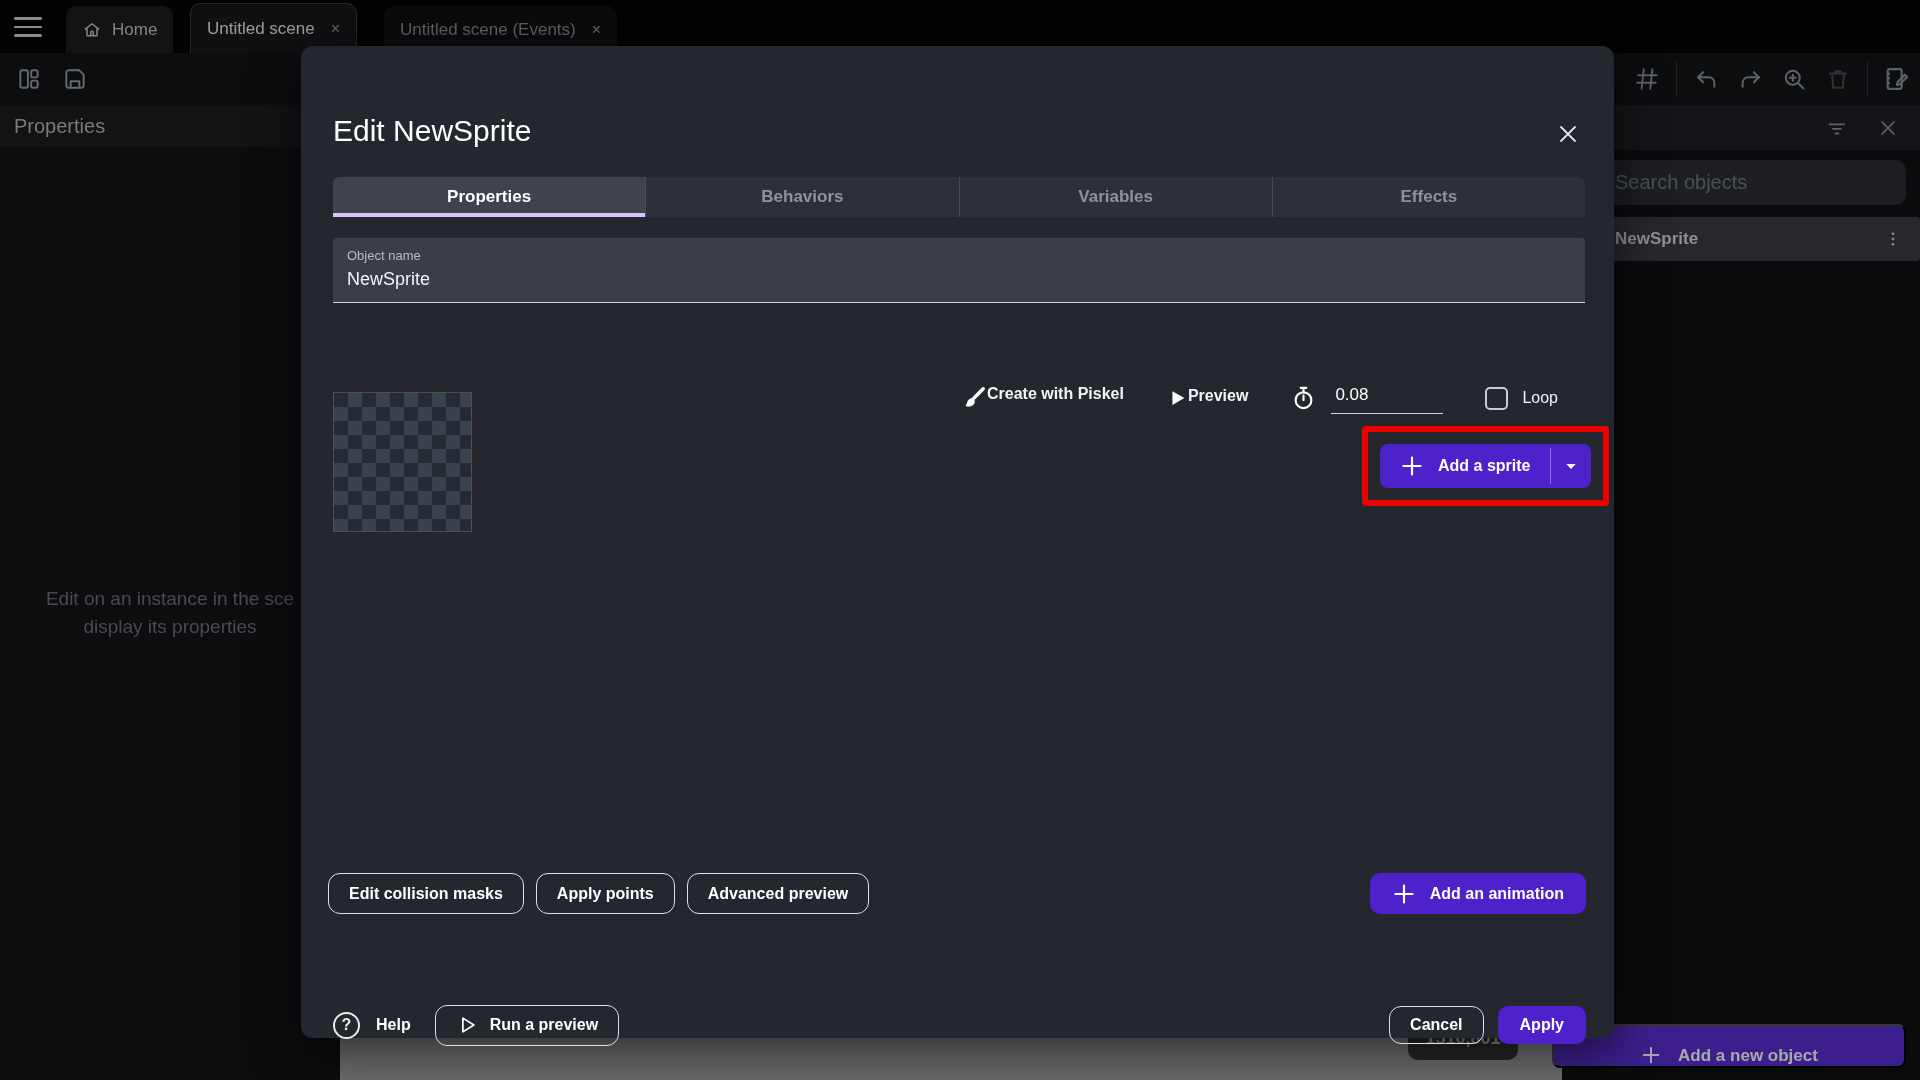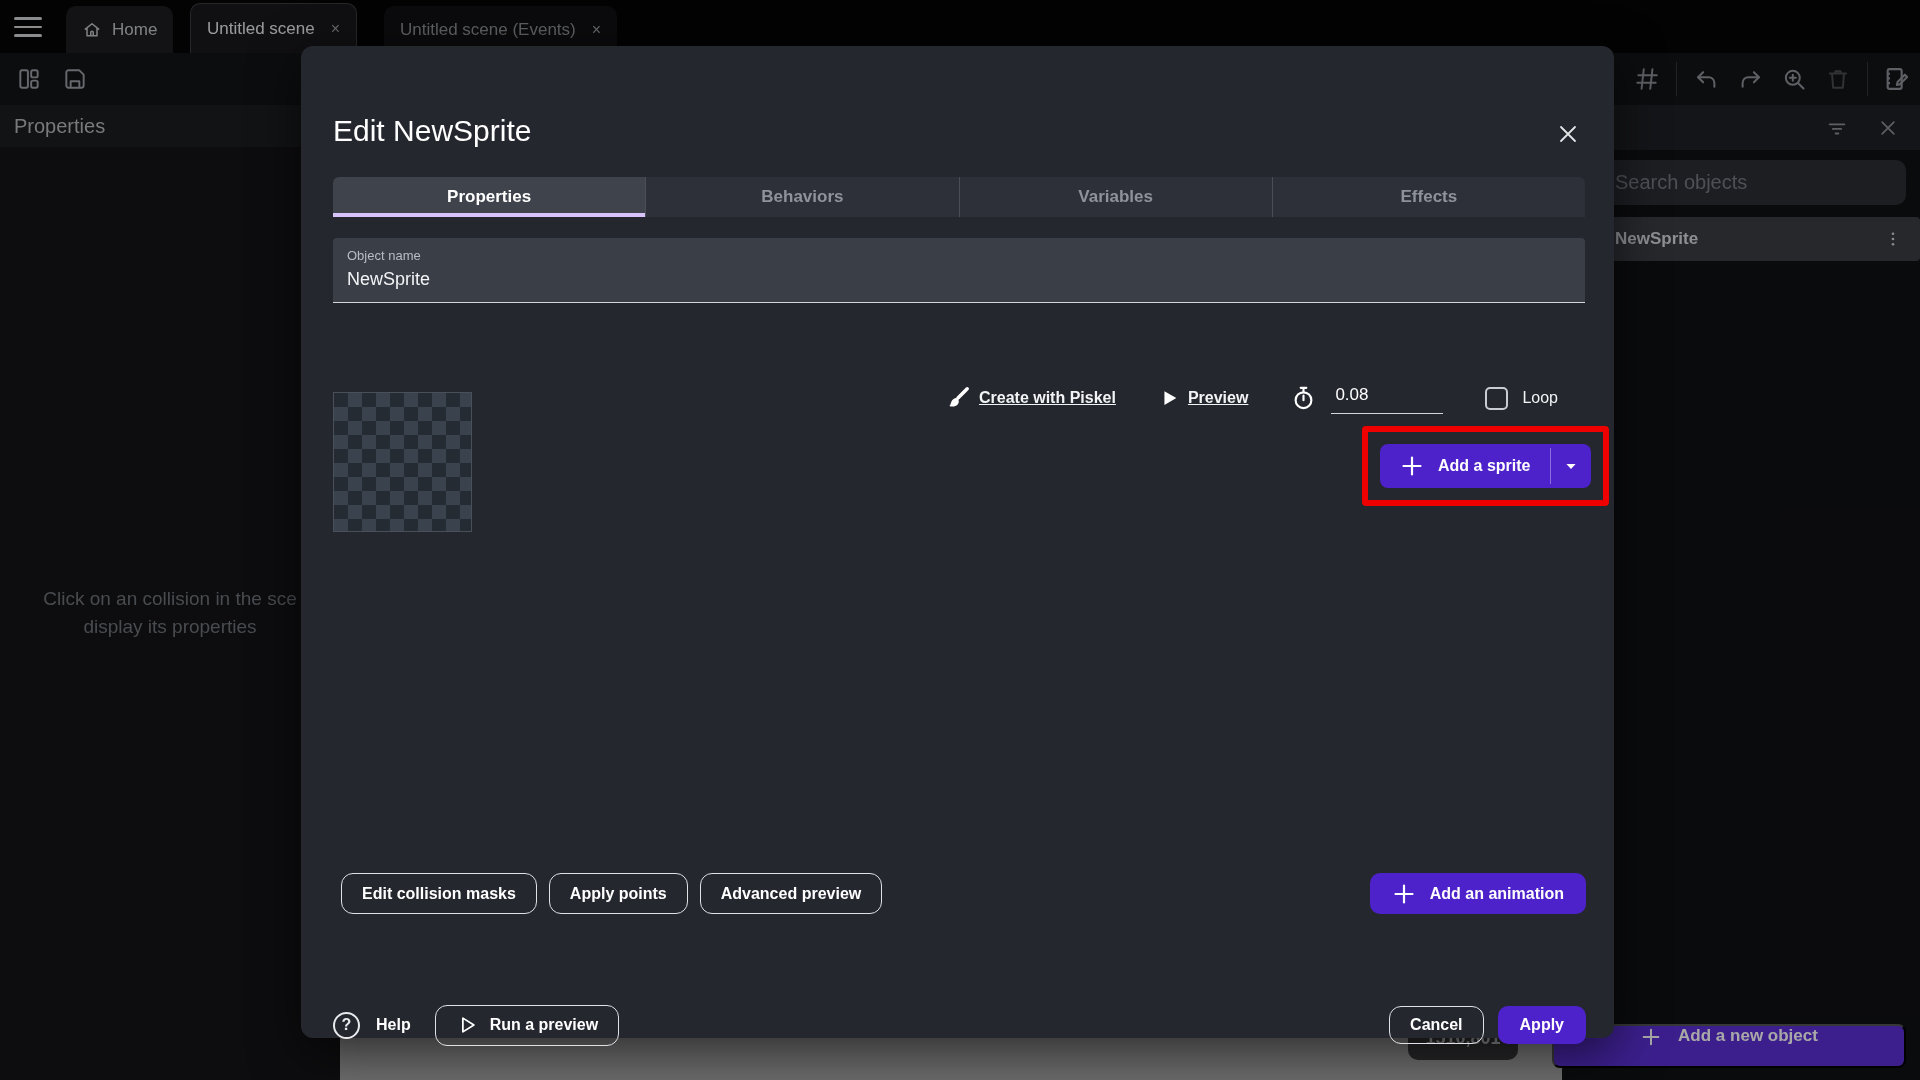--- a/index.html
+++ b/index.html
@@ -37,21 +37,21 @@
   .canvas { left:340px; top:105px; width:1222px; height:975px; background:#a8a8a8; }
   .coords-badge { left:1408px; top:1016px; width:110px; height:44px; background:#3a3a3e; border-radius:10px; display:flex; align-items:center; justify-content:center; color:#cfd2d6; font-size:18px; font-weight:bold; }
 
   
   .right-panel { left:1562px; top:105px; width:358px; height:975px; background:#101114; }
   .rp-header { height:45px; background:#1f2125; display:flex; align-items:center; justify-content:flex-end; gap:30px; padding-right:22px; color:#8d9197; }
   .rp-search { position:absolute; left:14px; top:55px; width:330px; height:45px; background:#2b2e34; border:none; border-radius:10px; color:#e5e7ea; font-size:20px; padding:0 16px 0 39px; font-family:"Liberation Sans",sans-serif; }
   .rp-search::placeholder { color:#757a82; }
   .rp-row { position:absolute; left:14px; top:112px; width:344px; height:44px; background:#3a3d44; border-radius:4px; display:flex; align-items:center; padding-left:39px; color:#d7dade; font-size:17px; font-weight:bold; }
   .rp-row .kebab { position:absolute; right:18px; color:#cfd3d8; }
-  .add-new-object { position:absolute; left:-10px; top:919px; width:354px; height:44px; background:#5b2fd6; border-radius:8px; display:flex; align-items:flex-start; justify-content:center; gap:16px; color:#fff; font-size:17px; font-weight:bold; cursor:pointer; }
+  .add-new-object { position:absolute; left:-10px; top:919px; width:354px; height:44px; background:#5b2fd6; border-radius:8px; display:flex; align-items:flex-end; justify-content:center; gap:16px; color:#fff; font-size:17px; font-weight:bold; cursor:pointer; }
 
   
   .overlay { left:0; top:0; width:1920px; height:1080px; background:rgba(0,0,0,0.34); z-index:50; }
 
   
   .dialog { left:301px; top:46px; width:1313px; height:992px; background:#24272e; border-radius:12px; z-index:60; box-shadow:0 14px 50px rgba(0,0,0,0.6); }
   .dlg-title { position:absolute; left:32px; top:68px; font-size:30px; font-weight:normal; color:#ffffff; }
   .dlg-close { position:absolute; right:30px; top:72px; width:32px; height:32px; display:flex; align-items:center; justify-content:center; color:#e3e5e8; cursor:pointer; }
 
   .dlg-tabs { position:absolute; left:32px; top:131px; width:1252px; height:40px; display:flex; }
@@ -67,39 +67,39 @@
 
   .anim-row { position:absolute; left:32px; top:272px; width:1252px; height:40px; display:flex; align-items:center; }
   .drag-handle { width:26px; display:flex; flex-direction:column; gap:6px; cursor:grab; }
   .drag-handle span { height:3px; background:#e6e8ea; border-radius:2px; }
   .anim-label { margin-left:18px; font-size:17px; font-weight:bold; color:#f3f4f6; white-space:nowrap; }
   .anim-input { margin-left:30px; width:1020px; background:transparent; border:none; border-bottom:1px solid #eceef0; color:#e8eaec; font-size:20px; padding:4px 2px 8px; font-family:"Liberation Sans",sans-serif; }
   .anim-input::placeholder { color:#80858d; }
   .trash-btn { margin-left:18px; color:#f0f1f3; cursor:pointer; }
 
   .controls-row { position:absolute; right:56px; top:332px; height:40px; display:flex; align-items:center; gap:14px; color:#f2f3f5; }
-  .ctl-btn { display:flex; align-items:center; gap:8px; font-size:16px; font-weight:bold; cursor:pointer;text-decoration:underline; }
+  .ctl-btn { display:flex; align-items:flex-start; gap:0; font-size:16px; font-weight:bold; cursor:pointer; }
   .gap-lg { width:14px; }
   .time-input { width:112px; background:transparent; border:none; border-bottom:1px solid #d4d6da; color:#fff; font-size:17px; padding:2px 4px 8px; font-family:"Liberation Sans",sans-serif; }
   .checkbox { width:23px; height:23px; border:2.5px solid #c9ccd2; border-radius:5px; cursor:pointer; }
   .loop-label { font-size:16px; }
 
   .sprite-thumb { position:absolute; left:32px; top:346px; width:139px; height:140px; border:1px solid #4a505a;
     background-image:conic-gradient(#39424d 90deg, #252b33 90deg 180deg, #39424d 180deg 270deg, #252b33 270deg);
     background-size:28px 28px; cursor:pointer; }
 
   .add-sprite-box { position:absolute; left:1061px; top:380px; border:6px solid #ee0000; border-radius:4px; padding:12px; z-index:5; }
   .add-sprite-btn { display:flex; align-items:stretch; height:44px; background:#4e22cb; border-radius:8px; overflow:hidden; cursor:pointer; }
   .asb-main { display:flex; align-items:center; gap:14px; padding:0 20px; color:#fff; font-size:16px; font-weight:bold; }
   .asb-sep { width:1px; background:rgba(255,255,255,0.35); margin:4px 0; }
   .asb-caret { width:40px; display:flex; align-items:center; justify-content:center; color:#fff; cursor:pointer; }
 
   .btn-outline { display:inline-flex; align-items:center; justify-content:center; gap:12px; height:41px; border:1px solid #dfe1e5; border-radius:12px; color:#fff; font-size:16px; font-weight:bold; padding:0 20px; background:transparent; cursor:pointer; }
   .btn-fill { display:inline-flex; align-items:center; justify-content:center; gap:14px; height:41px; border:none; border-radius:10px; color:#fff; font-size:16px; font-weight:bold; padding:0 22px; background:#4e22cb; cursor:pointer; }
-  .masks-row { position:absolute; left:40px; top:827px; display:flex; gap:12px; }
+  .masks-row { position:absolute; left:27px; top:827px; display:flex; gap:12px; }
   .add-anim { position:absolute; right:28px; top:827px; }
 
   .dlg-footer { position:absolute; left:32px; right:28px; top:957px; height:44px; display:flex; align-items:center; }
   .help-btn { display:flex; align-items:center; gap:16px; color:#fff; font-size:16px; font-weight:bold; cursor:pointer; }
   .help-circle { width:27px; height:27px; border:2px solid #e8eaec; border-radius:50%; display:flex; align-items:center; justify-content:center; font-size:16px; font-weight:bold; color:#e8eaec; }
   .run-preview { margin-left:24px; }
   .footer-spacer { flex:1; }
   .cancel-btn { height:38px; border-radius:12px; }
   .apply-btn { margin-left:14px; height:38px; border-radius:10px; }
 </style>
@@ -197,21 +197,21 @@
           </svg>
       </span>
     </div>
   </div>
 
   <aside class="abs left-panel">
     <div class="panel-header">
       <span>Properties</span>
     </div>
     <div class="left-empty">
-      <div>Click on an collision in the sce</div>
+      <div>Edit on an instance in the sce</div>
       <div>display its properties</div>
     </div>
   </aside>
 
   <div class="abs canvas"></div>
   <div class="abs coords-badge">1510,801</div>
 
   <aside class="abs right-panel">
     <div class="rp-header">
       <span class="icon">

